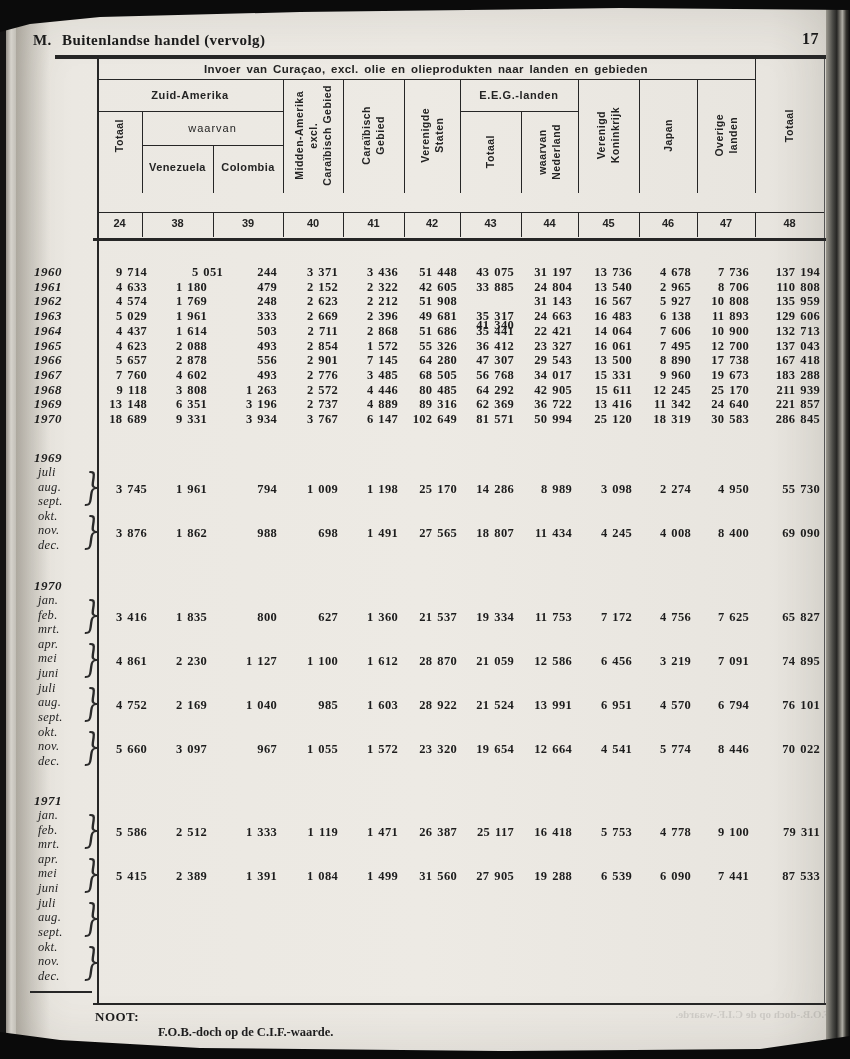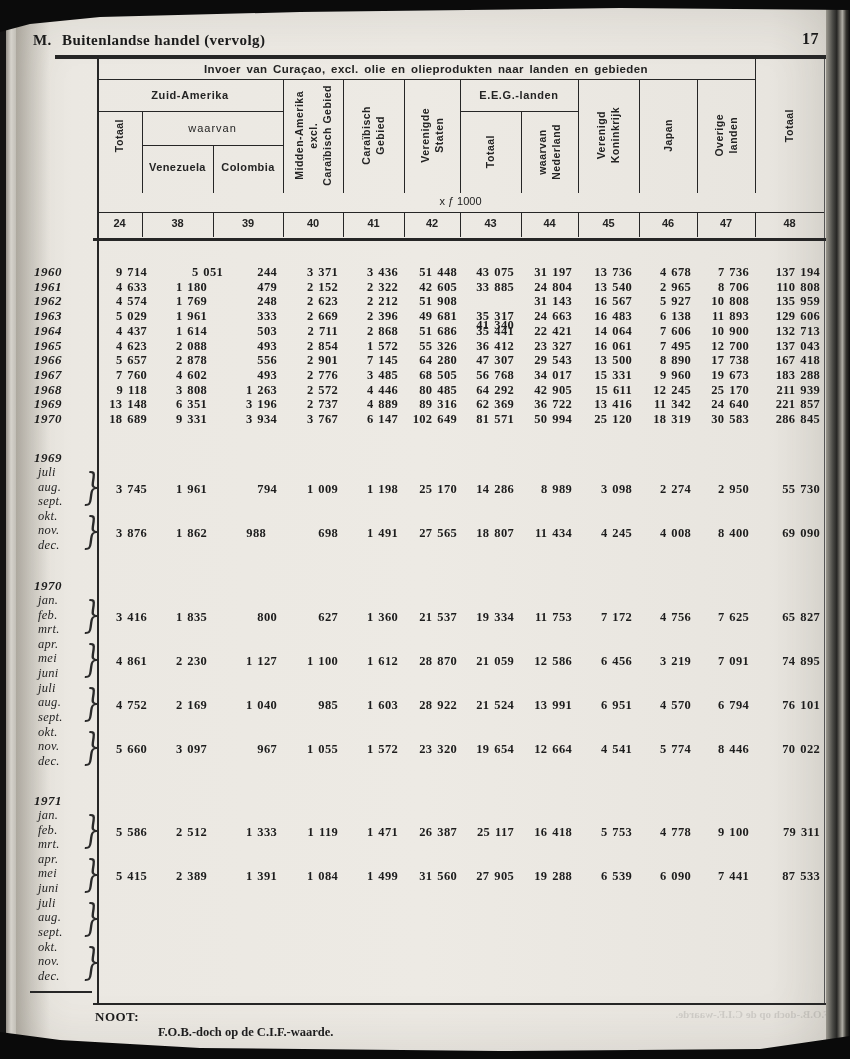--- a/index.html
+++ b/index.html
@@ -75,21 +75,20 @@
   <div class="ln" style="left:755px;top:59px;width:1px;height:134px;"></div>
   <div class="ln" style="left:97px;top:212px;width:727px;height:1px;"></div>
   <div class="ln" style="left:93px;top:238px;width:737px;height:3px;"></div>
   <div class="ln" style="left:93px;top:1003px;width:737px;height:2px;"></div>
   <div class="ln" style="left:30px;top:991px;width:62px;height:2px;"></div>
 
   <div class="title-sans" style="left:97px;top:63px;width:658px;">Invoer van Curaçao, excl. olie en olieprodukten naar landen en gebieden</div>
   <div class="grp" style="left:97px;top:89px;width:186px;">Zuid-Amerika</div>
   <div class="grp grp-light" style="left:142px;top:122px;width:141px;">waarvan</div>
   <div class="grp" style="left:460px;top:89px;width:118px;">E.E.G.-landen</div>
-  <div class="unit" style="left:97px;top:195px;width:727px;">x ƒ 1000</div>
 
   <div id="hdrCells">
       <div class="hcell" style="left: 97px; top: 82px; width: 45px; height: 108px;">
         <div class="rot" style="position: static;">Totaal</div>
       </div>
       <div class="colnum" style="left: 104.5px; top: 217px; width: 30px;">24</div>
       <div class="hcell" style="left: 142px; top: 146px; width: 71px; height: 42px;">
         <div class="hz" style="position: static;">Venezuela</div>
       </div>
       <div class="colnum" style="left: 162.5px; top: 217px; width: 30px;">38</div>
@@ -304,29 +303,29 @@
       <div class="cell" style="left: 77px; top: 482px; width: 70px;">3 745</div>
       <div class="cell" style="left: 137px; top: 482px; width: 70px;">1 961</div>
       <div class="cell" style="left: 207px; top: 482px; width: 70px;">794</div>
       <div class="cell" style="left: 268px; top: 482px; width: 70px;">1 009</div>
       <div class="cell" style="left: 328px; top: 482px; width: 70px;">1 198</div>
       <div class="cell" style="left: 387px; top: 482px; width: 70px;">25 170</div>
       <div class="cell" style="left: 444px; top: 482px; width: 70px;">14 286</div>
       <div class="cell" style="left: 502px; top: 482px; width: 70px;">8 989</div>
       <div class="cell" style="left: 562px; top: 482px; width: 70px;">3 098</div>
       <div class="cell" style="left: 621px; top: 482px; width: 70px;">2 274</div>
-      <div class="cell" style="left: 679px; top: 482px; width: 70px;">2 950</div>
+      <div class="cell" style="left: 679px; top: 482px; width: 70px;">4 950</div>
       <div class="cell" style="left: 750px; top: 482px; width: 70px;">55 730</div>
       <div class="mo" style="left: 38px; top: 508.86px;">okt.</div>
       <div class="mo" style="left: 38px; top: 523.48px;">nov.</div>
       <div class="mo" style="left: 38px; top: 538.1px;">dec.</div>
       <div class="brace" style="left: 80px; top: 508.86px;">}</div>
       <div class="cell" style="left: 77px; top: 525.86px; width: 70px;">3 876</div>
       <div class="cell" style="left: 137px; top: 525.86px; width: 70px;">1 862</div>
-      <div class="cell" style="left: 196px; top: 525.86px; width: 70px; font-family: Liberation Serif, serif;">988</div>
+      <div class="cell" style="left: 207px; top: 525.86px; width: 70px; font-family: Liberation Serif, serif;">988</div>
       <div class="cell" style="left: 268px; top: 525.86px; width: 70px;">698</div>
       <div class="cell" style="left: 328px; top: 525.86px; width: 70px;">1 491</div>
       <div class="cell" style="left: 387px; top: 525.86px; width: 70px;">27 565</div>
       <div class="cell" style="left: 444px; top: 525.86px; width: 70px;">18 807</div>
       <div class="cell" style="left: 502px; top: 525.86px; width: 70px;">11 434</div>
       <div class="cell" style="left: 562px; top: 525.86px; width: 70px;">4 245</div>
       <div class="cell" style="left: 621px; top: 525.86px; width: 70px;">4 008</div>
       <div class="cell" style="left: 679px; top: 525.86px; width: 70px;">8 400</div>
       <div class="cell" style="left: 750px; top: 525.86px; width: 70px;">69 090</div>
       <div class="yr" style="left: 34px; top: 578px;">1970</div>

